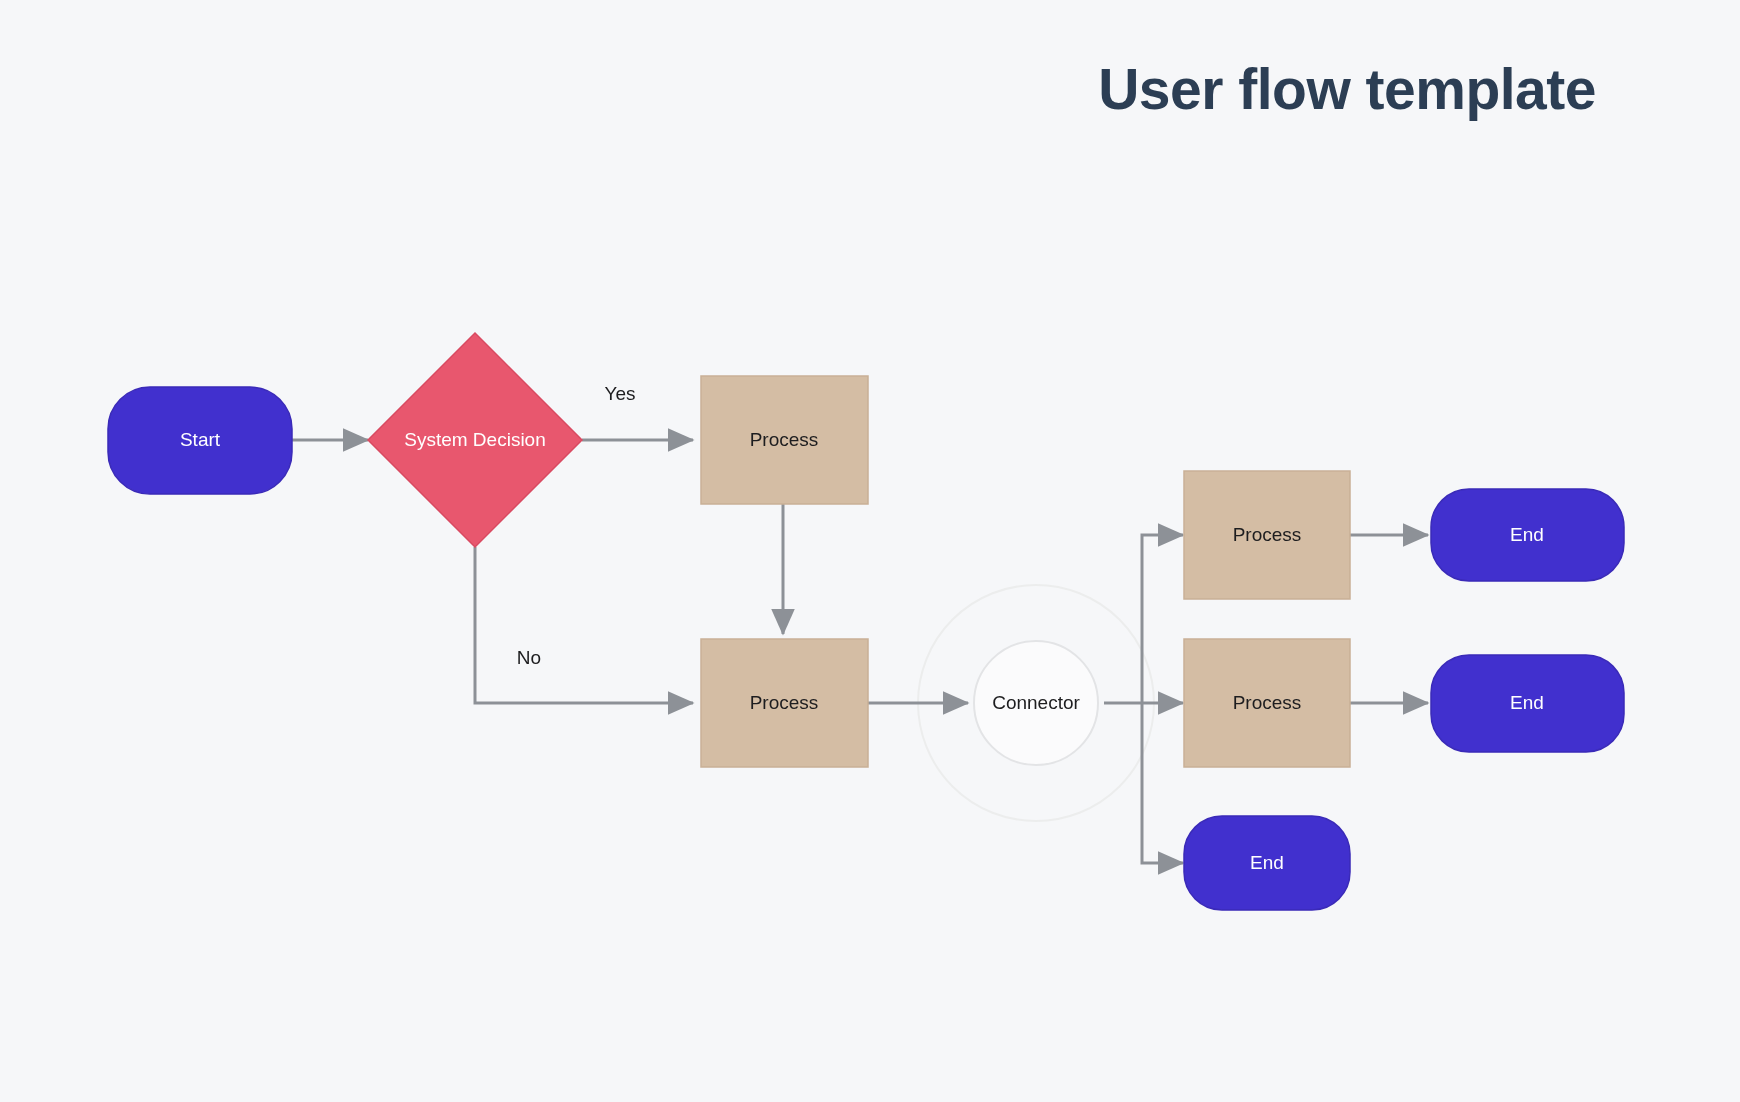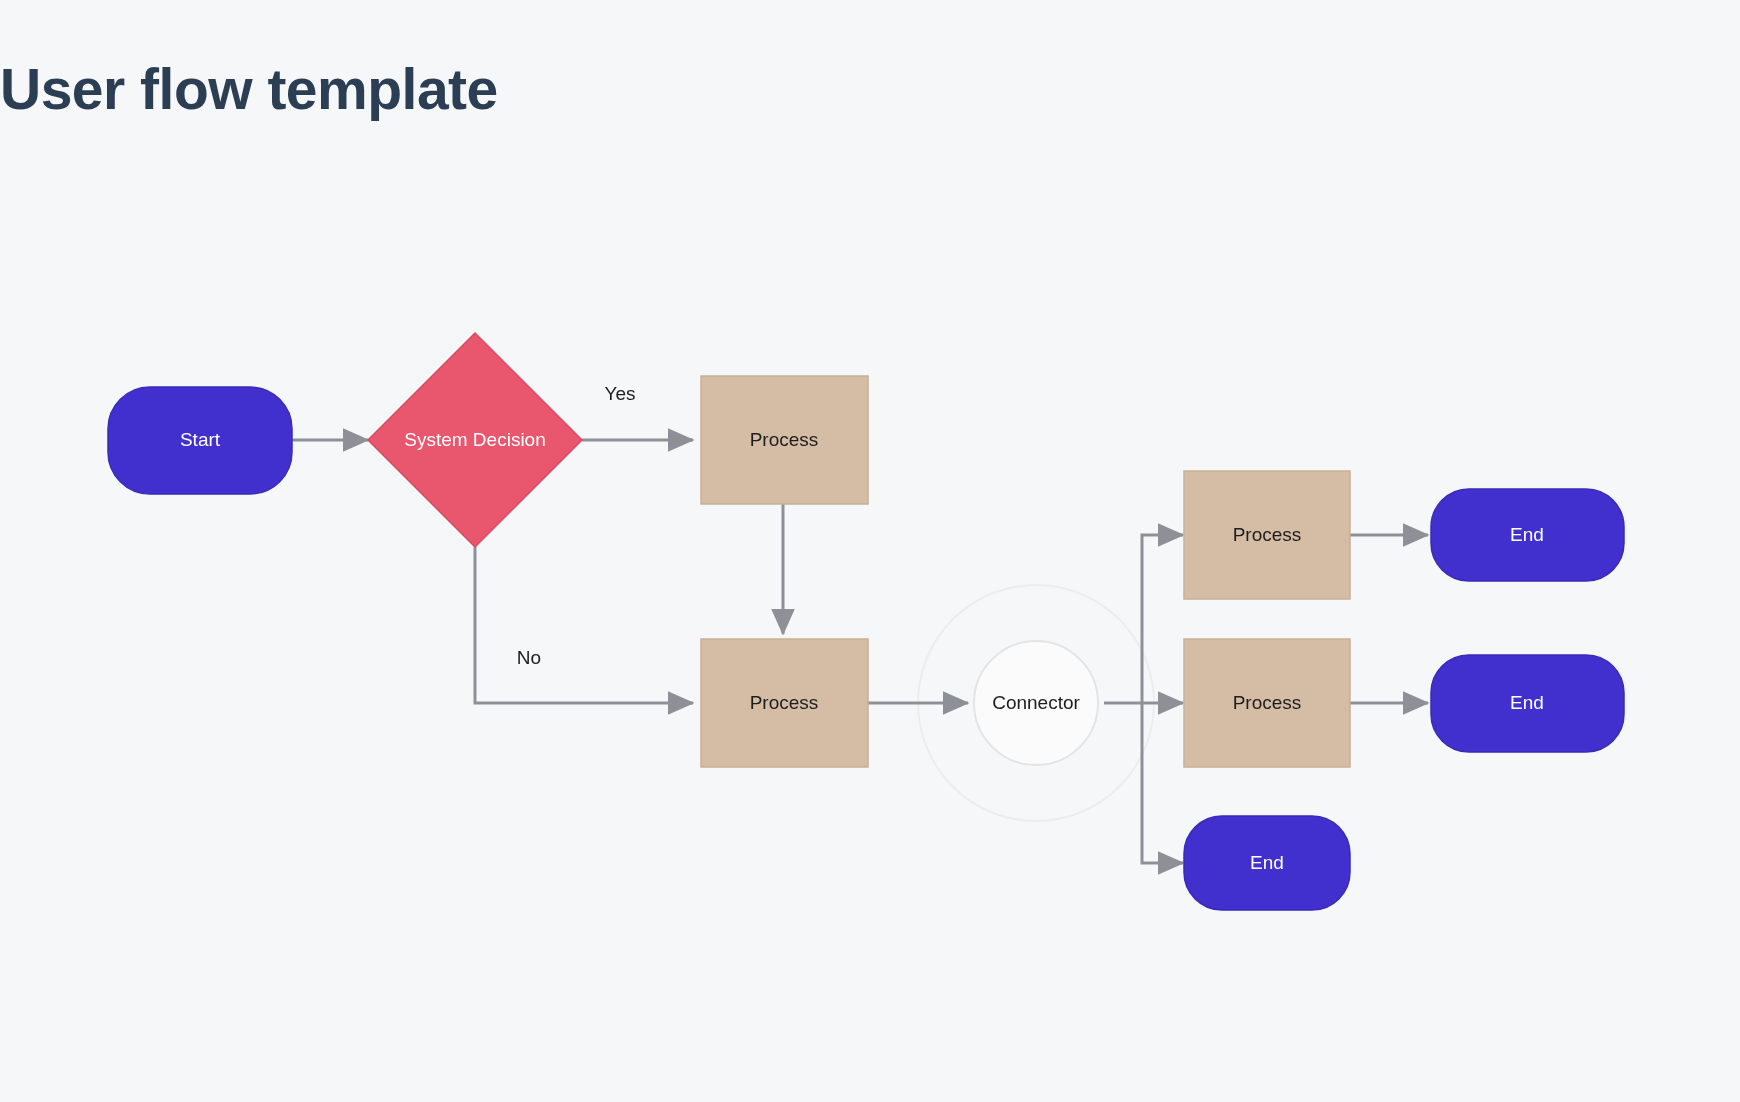--- a/index.html
+++ b/index.html
@@ -19,21 +19,21 @@
     position: absolute;
     inset: 0;
     width: 1740px;
     height: 1102px;
   }
   .page-title {
     position: absolute;
     top: 58px;
     left: 0;
     width: 1596px;
-    text-align: left;
+    text-align: right;
     font-family: "Liberation Sans", sans-serif;
     font-size: 57px;
     font-weight: bold;
     letter-spacing: -0.5px;
     color: #2c3e54;
     line-height: 1.1;
     user-select: none;
   }
   svg text {
     font-family: "Liberation Sans", sans-serif;

